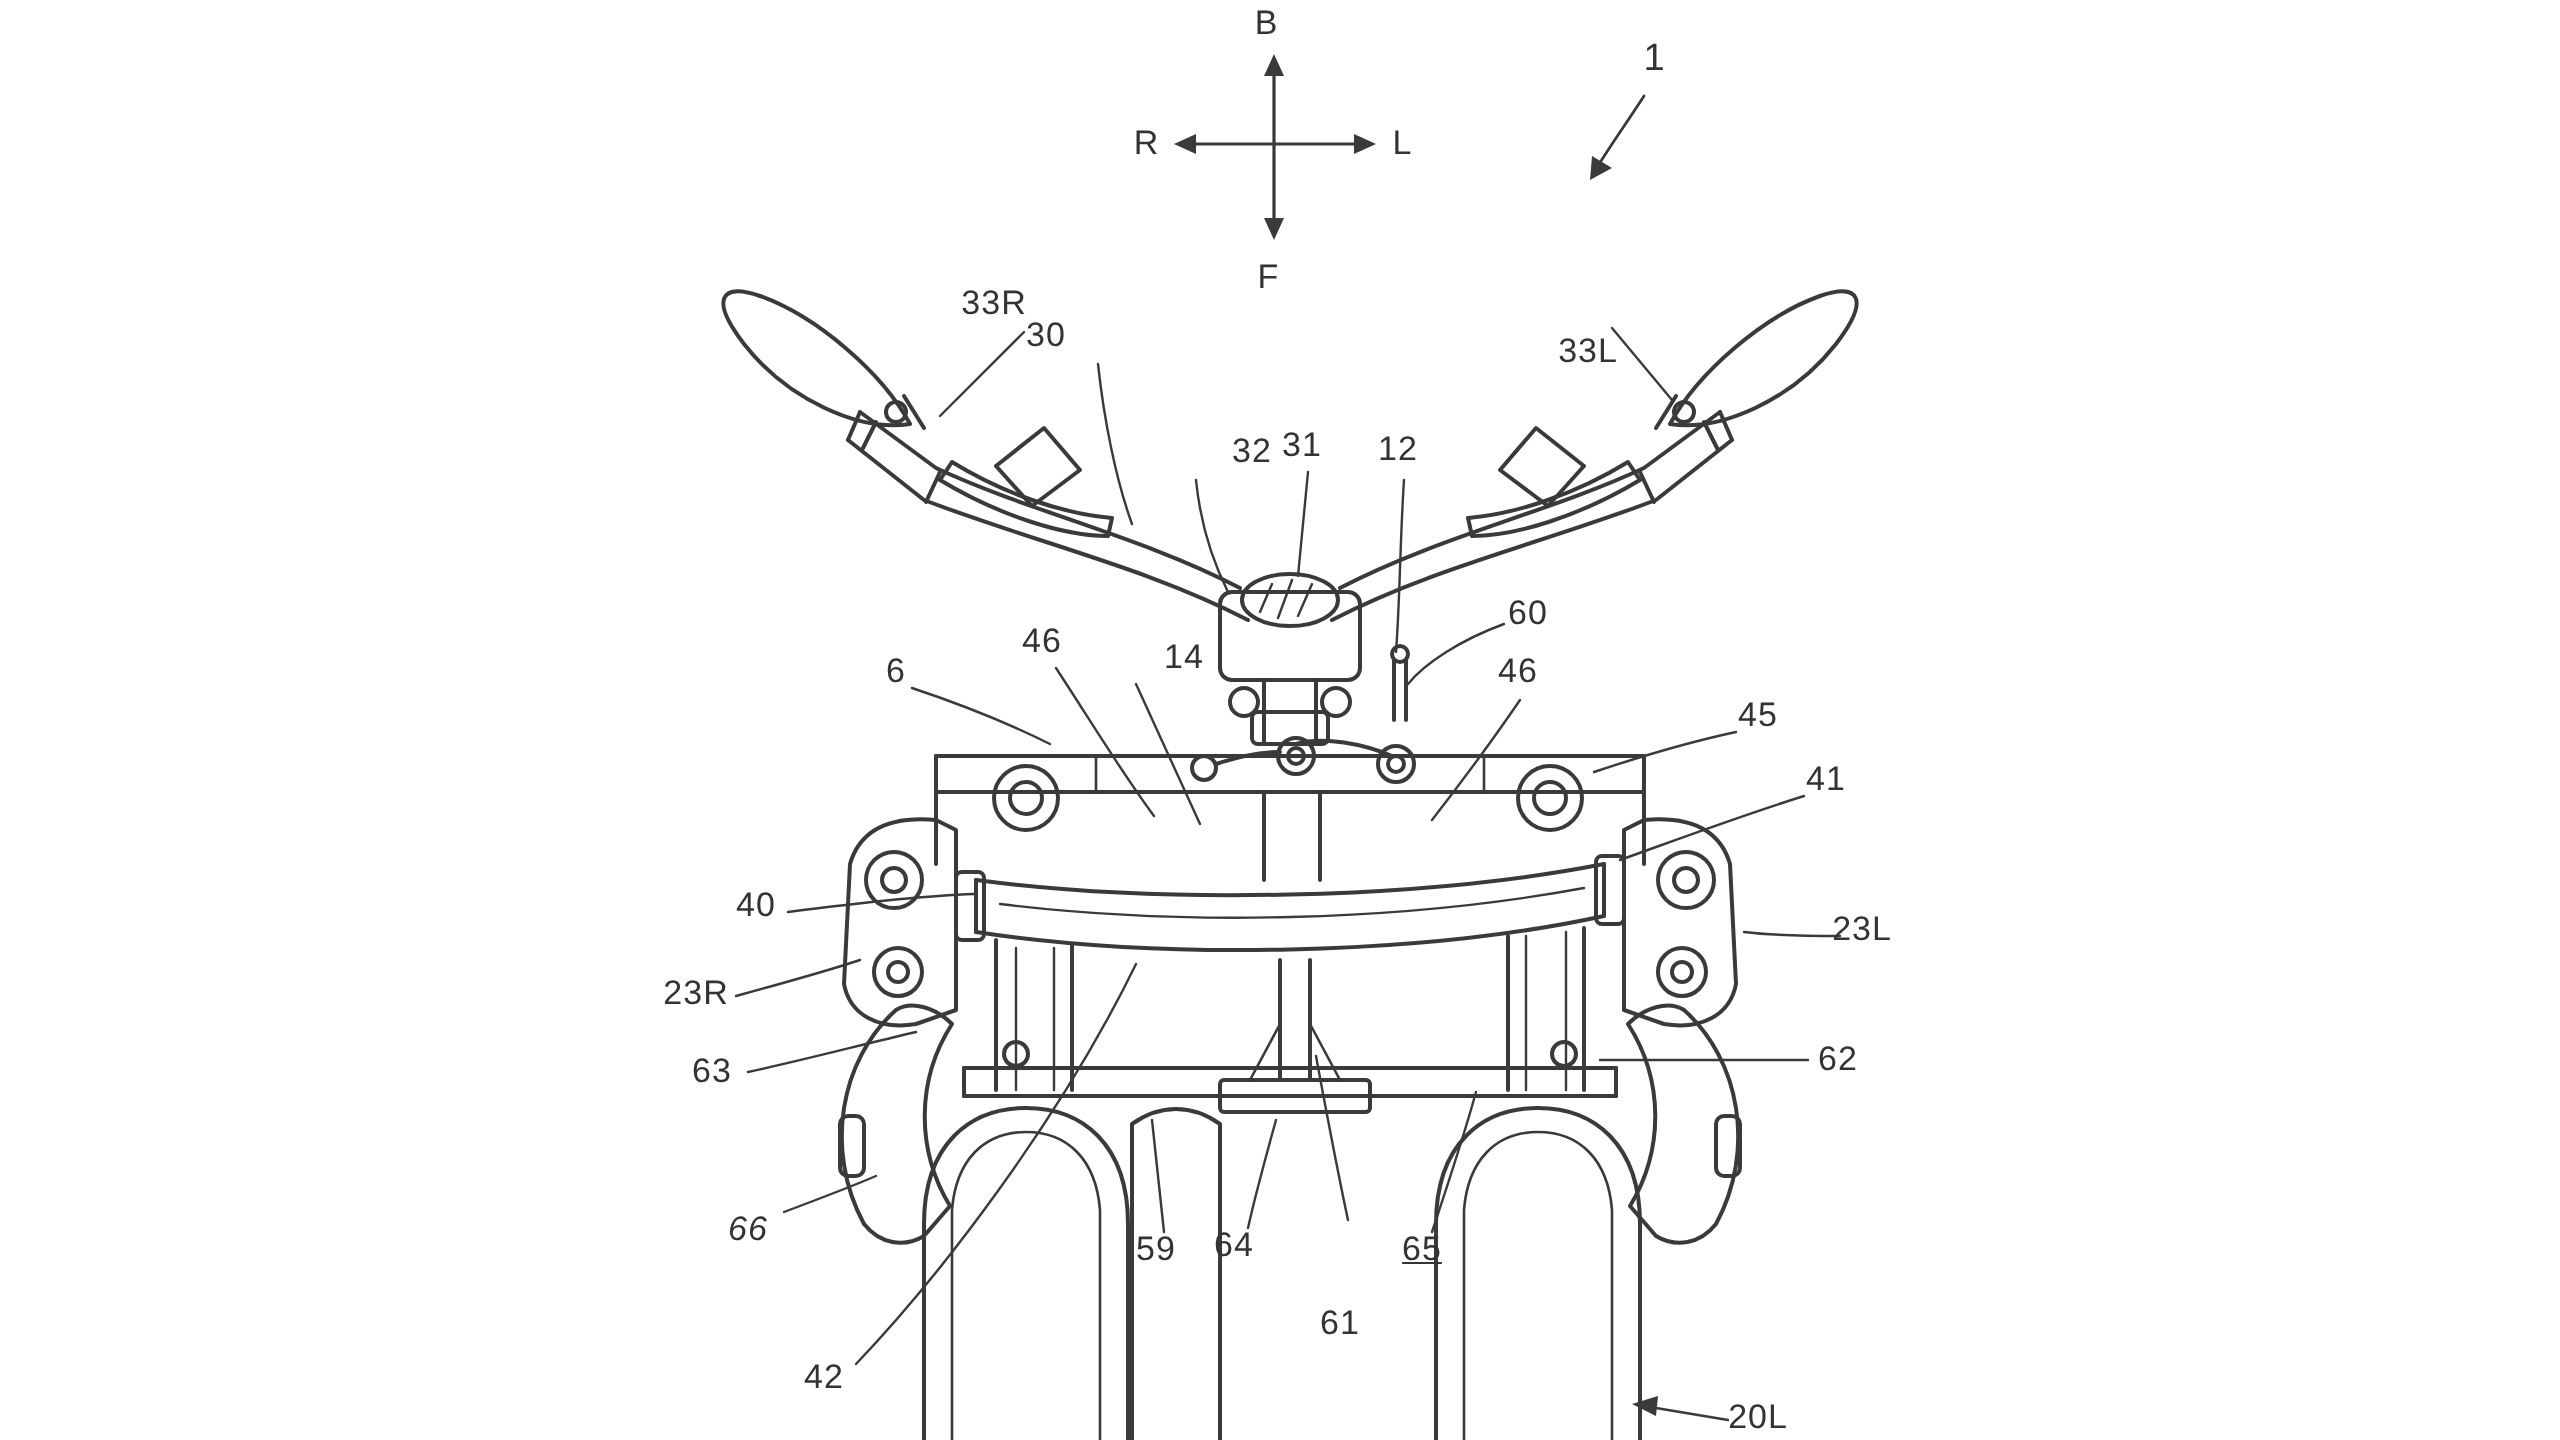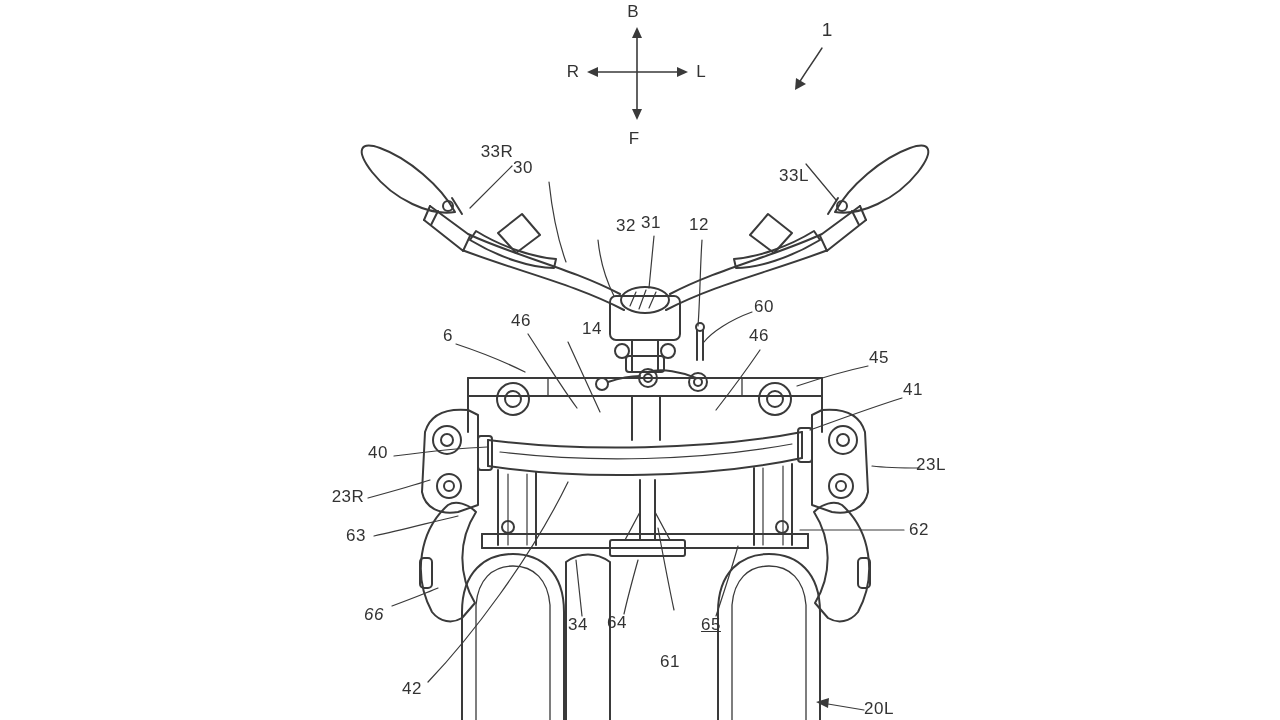--- a/index.html
+++ b/index.html
@@ -243,20 +243,20 @@
       <div class="ref-label" style="left: 759px; top: 336px;">46</div>
       <div class="ref-label" style="left: 448px; top: 336px;">6</div>
       <div class="ref-label" style="left: 879px; top: 358px;">45</div>
       <div class="ref-label" style="left: 913px; top: 390px;">41</div>
       <div class="ref-label" style="left: 378px; top: 453px;">40</div>
       <div class="ref-label" style="left: 931px; top: 465px;">23L</div>
       <div class="ref-label" style="left: 348px; top: 497px;">23R</div>
       <div class="ref-label" style="left: 356px; top: 536px;">63</div>
       <div class="ref-label" style="left: 919px; top: 530px;">62</div>
       <div class="ref-label" style="left: 374px; top: 615px; font-style: italic;">66</div>
-      <div class="ref-label" style="left: 578px; top: 625px;">34</div>
+      <div class="ref-label" style="left: 578px; top: 625px;">59</div>
       <div class="ref-label" style="left: 617px; top: 623px;">64</div>
       <div class="ref-label" style="left: 670px; top: 618px; margin-top: 44px;">61</div>
       <div class="ref-label" style="left: 711px; top: 625px; text-decoration: underline;">65</div>
       <div class="ref-label" style="left: 412px; top: 689px;">42</div>
       <div class="ref-label" style="left: 879px; top: 709px;">20L</div>
     </div>
 </div>
 
 </body></html>

